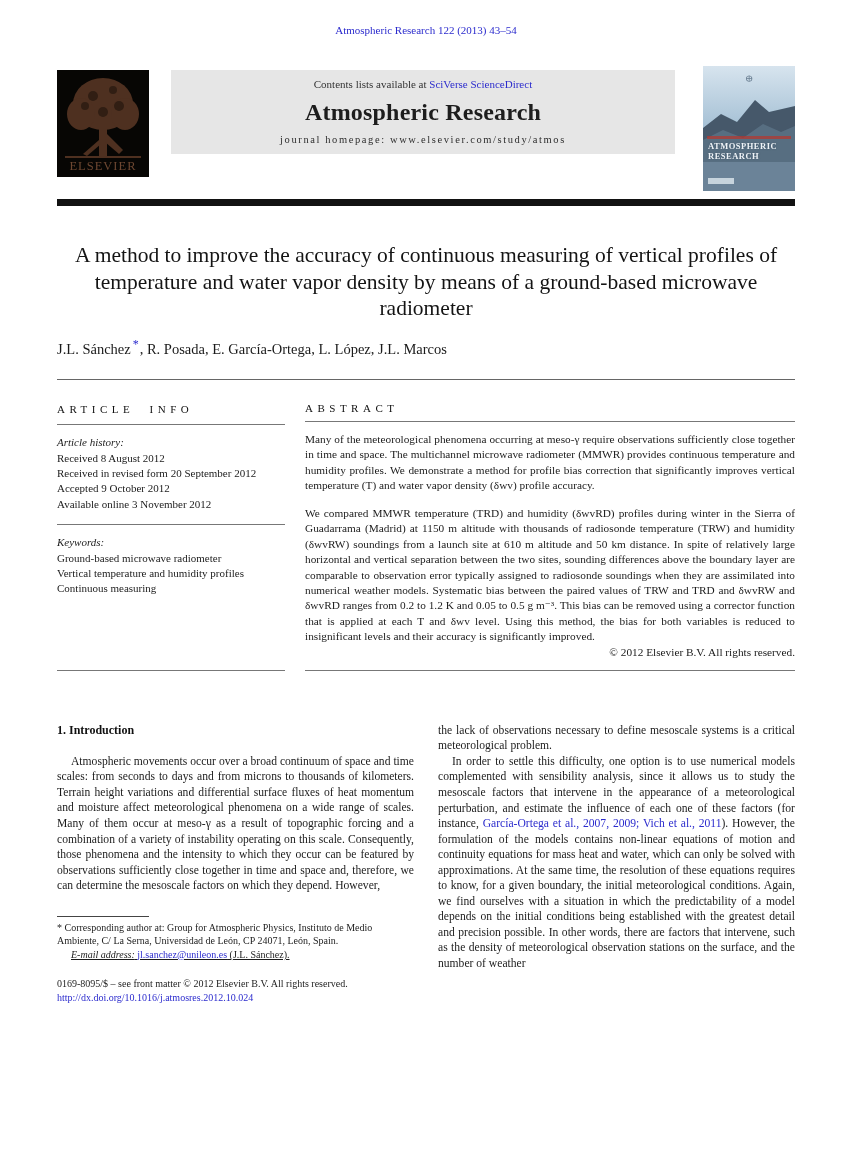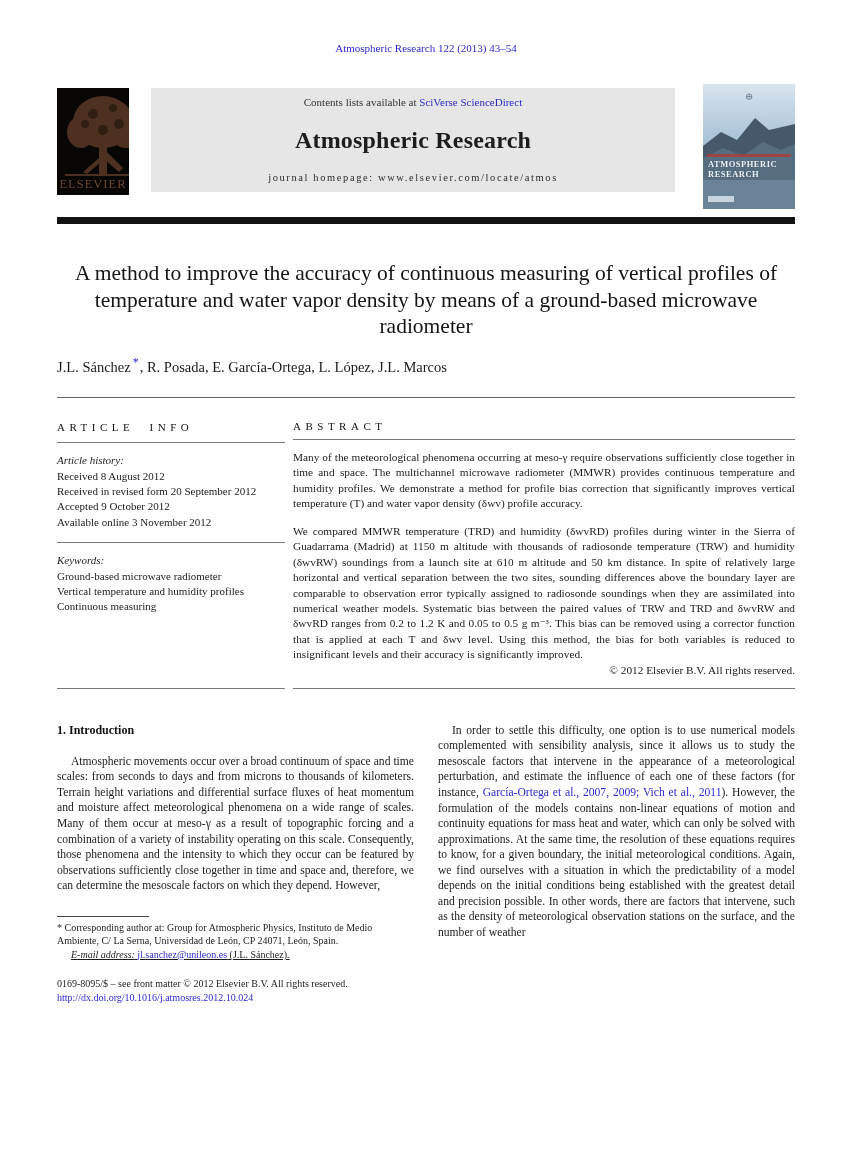--- a/index.html
+++ b/index.html
@@ -1,60 +1,60 @@
 <!DOCTYPE html>
 <html><head>
 <meta charset="utf-8">
 <style>
   * { margin:0; padding:0; box-sizing:border-box; }
   html,body { background:#ffffff; }
   body { font-family:"Liberation Serif","DejaVu Serif",serif; color:#1a1a1a; }
   .page { width:846px; min-height:1154px; margin:0 auto; background:#fff; padding:0 51px 30px 57px; position:relative; }
 
   
-  .cite { padding-top:42px; text-align:center; font-size:11px; color:#2b2bcd; }
+  .cite { padding-top:24px; text-align:center; font-size:11px; color:#2b2bcd; }
 
   
   .header { display:flex; margin-top:30px; height:125px; }
-  .elsevier { width:72px; height:107px; margin-top:4px; background:#070604; position:relative; overflow:hidden; flex:none; }
+  .elsevier { width:92px; height:107px; margin-top:4px; background:#070604; position:relative; overflow:hidden; flex:none; }
   .elsevier svg { display:block; }
   .els-label { position:absolute; bottom:3px; left:0; right:0; text-align:center; font-size:12.5px; letter-spacing:1px; color:#6d4731; font-family:"Liberation Serif",serif; }
-  .banner { flex:1; height:104px; margin:4px 28px 0 22px; background:#e6e6e6; display:flex; flex-direction:column; justify-content:space-between; text-align:center; padding:8px 6px 9px 6px; }
+  .banner { flex:1; height:84px; margin:4px 28px 0 22px; background:#e6e6e6; display:flex; flex-direction:column; justify-content:space-between; text-align:center; padding:8px 6px 9px 6px; }
   .contents-line { font-size:11px; color:#333; }
   .contents-line .link { color:#2b2bcd; }
   .jname { font-size:24px; color:#1d1d1d; letter-spacing:0.2px;font-weight:bold; }
   .homepage { font-size:10.5px; letter-spacing:1.6px; color:#2e2e2e; }
   .cover { width:92px; height:125px; flex:none; position:relative; overflow:hidden; background:#9db8cc; }
   .cover svg { display:block; }
   .cover-title { position:absolute; left:5px; top:76px; font-size:8.5px; line-height:1.15; letter-spacing:0.5px; font-weight:bold; color:#eef3f7; text-shadow:0 0 2px #44576a; }
 
   .black-bar { height:7px; background:#121212; margin-top:8px; }
 
   
   h1.title { margin-top:36px; font-size:21.5px; font-weight:normal; line-height:1.24; color:#141414;text-align:center; }
   .authors { margin-top:15px; font-size:14.5px; color:#1a1a1a; }
   .authors .star { color:#2b2bcd; font-size:12px; vertical-align:super; margin:0 1px 0 2px; }
   .affil { margin-top:12px; font-size:10.5px; font-style:italic; color:#222; }
 
   .toprule { margin-top:21px; border-top:1px solid #666; }
 
   
-  .meta-grid { display:grid; grid-template-columns:228px 1fr; column-gap:8px; }
+  .meta-grid { display:grid; grid-template-columns:228px 1fr; column-gap:20px; }
   .meta-col { border-bottom:1px solid #777; padding-bottom:12px; }
   .colhead { margin-top:22px; font-size:11px; letter-spacing:4.5px; word-spacing:8px; color:#111; }
   .colrule { border-top:1px solid #777; margin-top:7px; margin-bottom:10px; }
   .midrule { border-top:1px solid #777; margin:12px 0 10px 0; }
   .ai { font-size:11px; line-height:1.4; color:#1c1c1c; }
   .ital { font-style:italic; }
   .abs p { font-size:11.3px; line-height:1.37; text-align:justify; color:#1b1b1b; }
   .abs p + p { margin-top:12px; }
   .copyright { font-size:11.3px; text-align:right; margin-top:1px; }
 
   
-  .body-grid { display:grid; grid-template-columns:1fr 1fr; column-gap:24px; margin-top:34px; }
+  .body-grid { display:grid; grid-template-columns:1fr 1fr; column-gap:24px; margin-top:52px; }
   h2.sec { font-size:12px; font-weight:bold; color:#111; }
   .bodycol p { font-size:11.6px; line-height:1.34; text-align:justify; color:#1b1b1b; }
   .bodycol p.first { margin-top:16px; }
   .indent { text-indent:14px; }
   .link { color:#2b2bcd; text-decoration:none; cursor:pointer; }
 
   
   .footnote { margin-top:22px; font-size:10px; line-height:1.32; color:#1c1c1c; }
   .fn-rule { width:92px; border-top:1px solid #444; margin-bottom:4px; }
   .fn-star { color:#1c1c1c; }
@@ -90,21 +90,21 @@
         </g>
       </svg>
       <div class="els-label">ELSEVIER</div>
     </div>
 
     <div class="banner">
       <div class="contents-line">
         <span>Contents lists available at </span><a class="link">SciVerse ScienceDirect</a>
       </div>
       <div class="jname">Atmospheric Research</div>
-      <div class="homepage">journal homepage: www.elsevier.com/locate/atmos</div>
+      <div class="homepage">journal homepage: www.elsevier.com/study/atmos</div>
     </div>
 
     <div class="cover">
       <svg width="92" height="125" viewBox="0 0 92 125">
         <defs>
           <linearGradient id="sky" x1="0" y1="0" x2="0" y2="1">
             <stop offset="0" stop-color="#d7e4ee"></stop>
             <stop offset="0.55" stop-color="#9fbcd2"></stop>
             <stop offset="1" stop-color="#6f93b0"></stop>
           </linearGradient>
@@ -169,17 +169,18 @@
         <div class="fn-email"><span class="ital">E-mail address:</span> <a class="link">jl.sanchez@unileon.es</a><span> (J.L. Sánchez).</span></div>
       </div>
 
       <div class="bottom-matter">
         <div>0169-8095/$ – see front matter © 2012 Elsevier B.V. All rights reserved.</div>
         <a class="link">http://dx.doi.org/10.1016/j.atmosres.2012.10.024</a>
       </div>
     </div>
 
     <div class="bodycol">
+      <p>the lack of observations necessary to define mesoscale systems is a critical meteorological problem.</p>
       <p class="indent"><span>In order to settle this difficulty, one option is to use numerical models complemented with sensibility analysis, since it allows us to study the mesoscale factors that intervene in the appearance of a meteorological perturbation, and estimate the influence of each one of these factors (for instance, </span><a class="link">García-Ortega et al., 2007, 2009; Vich et al., 2011</a><span>). However, the formulation of the models contains non-linear equations of motion and continuity equations for mass heat and water, which can only be solved with approximations. At the same time, the resolution of these equations requires to know, for a given boundary, the initial meteorological conditions. Again, we find ourselves with a situation in which the predictability of a model depends on the initial conditions being established with the greatest detail and precision possible. In other words, there are factors that intervene, such as the density of meteorological observation stations on the surface, and the number of weather</span></p>
     </div>
   </div>
 
 </div>
 
 </body></html>

